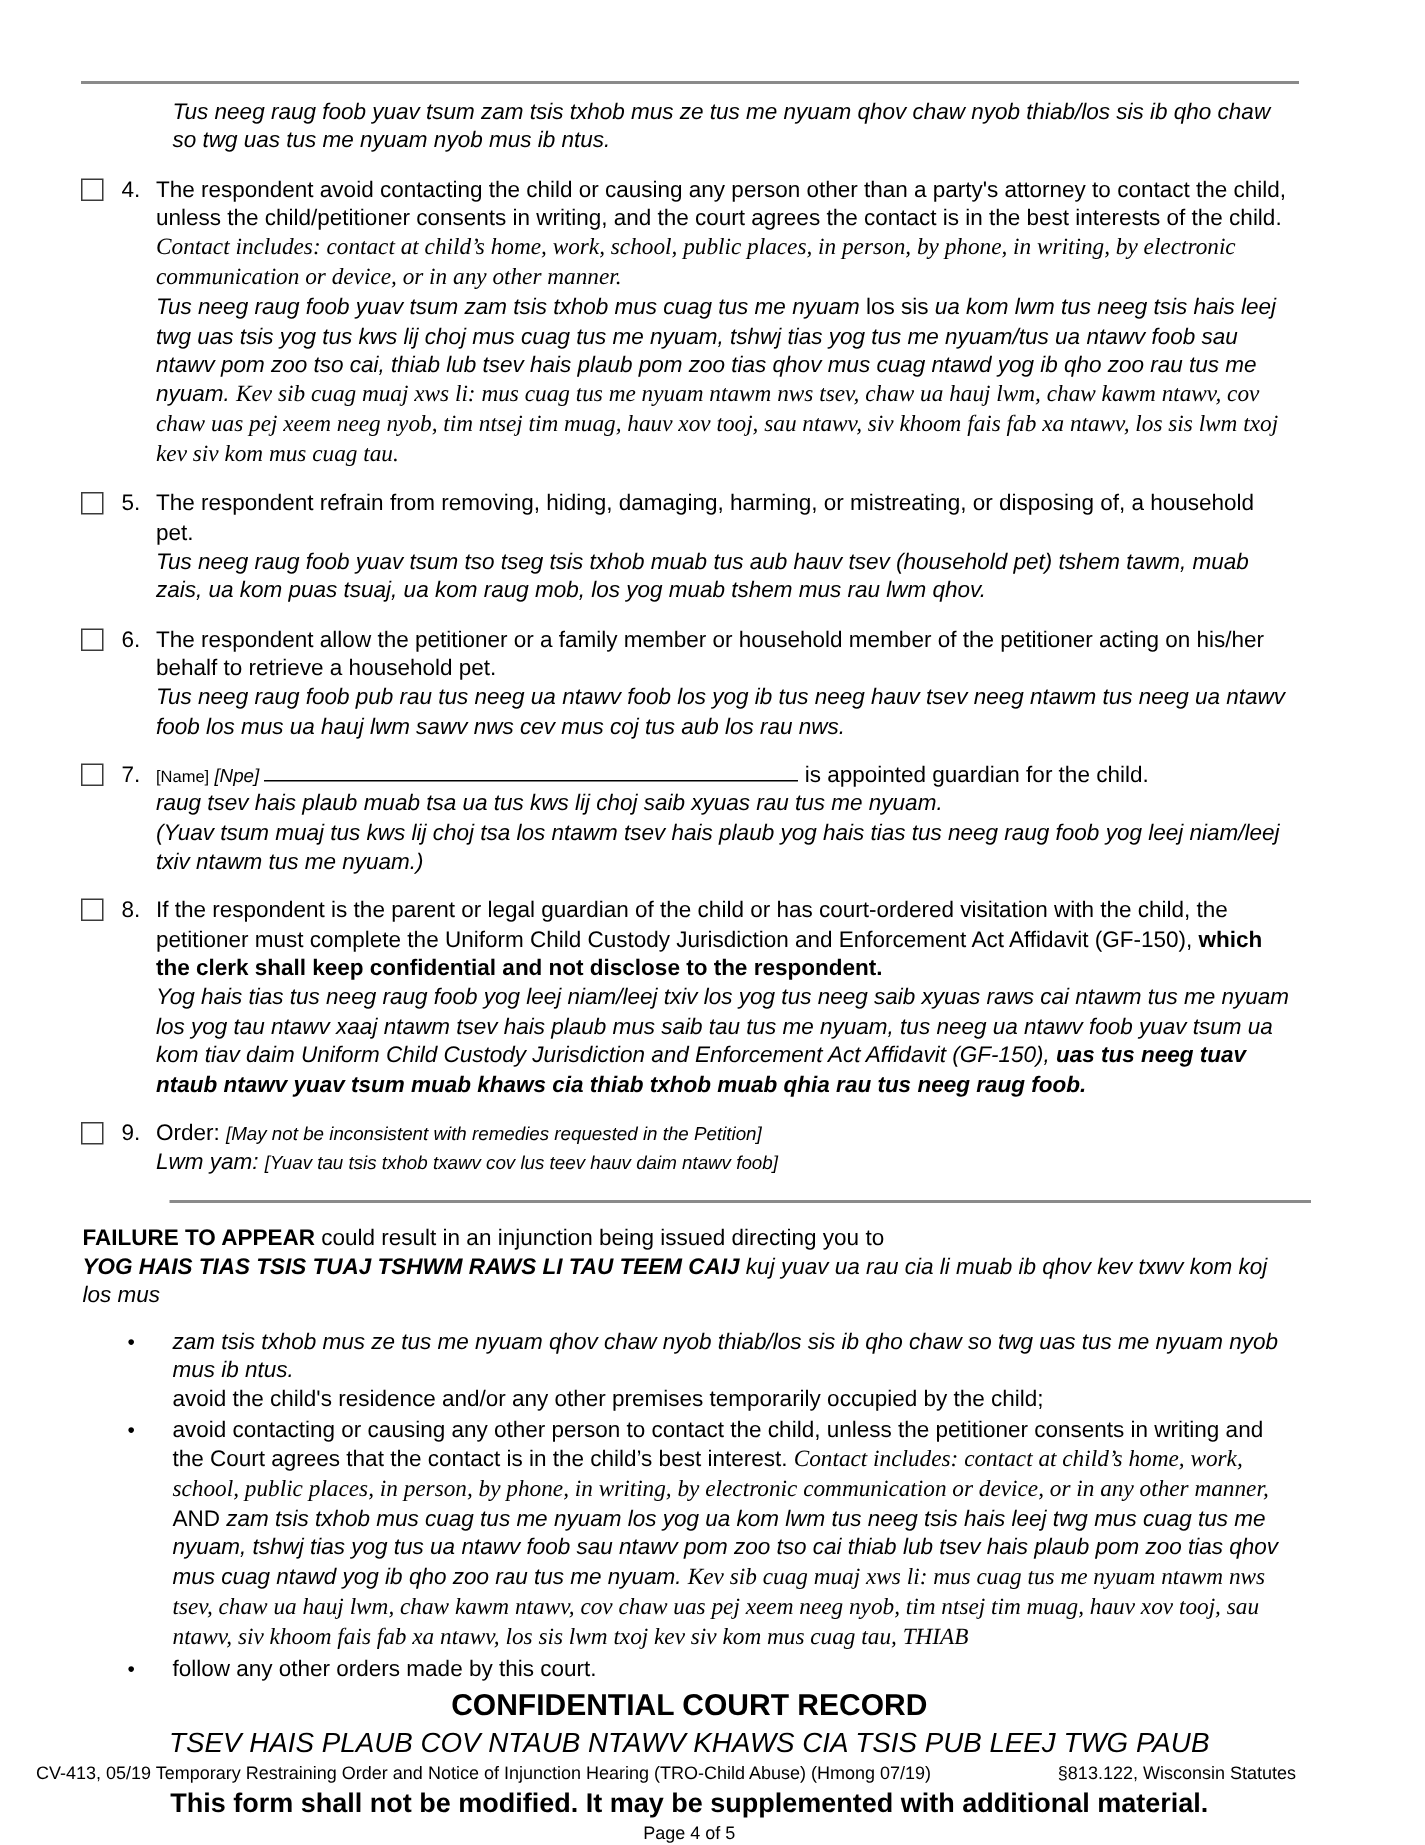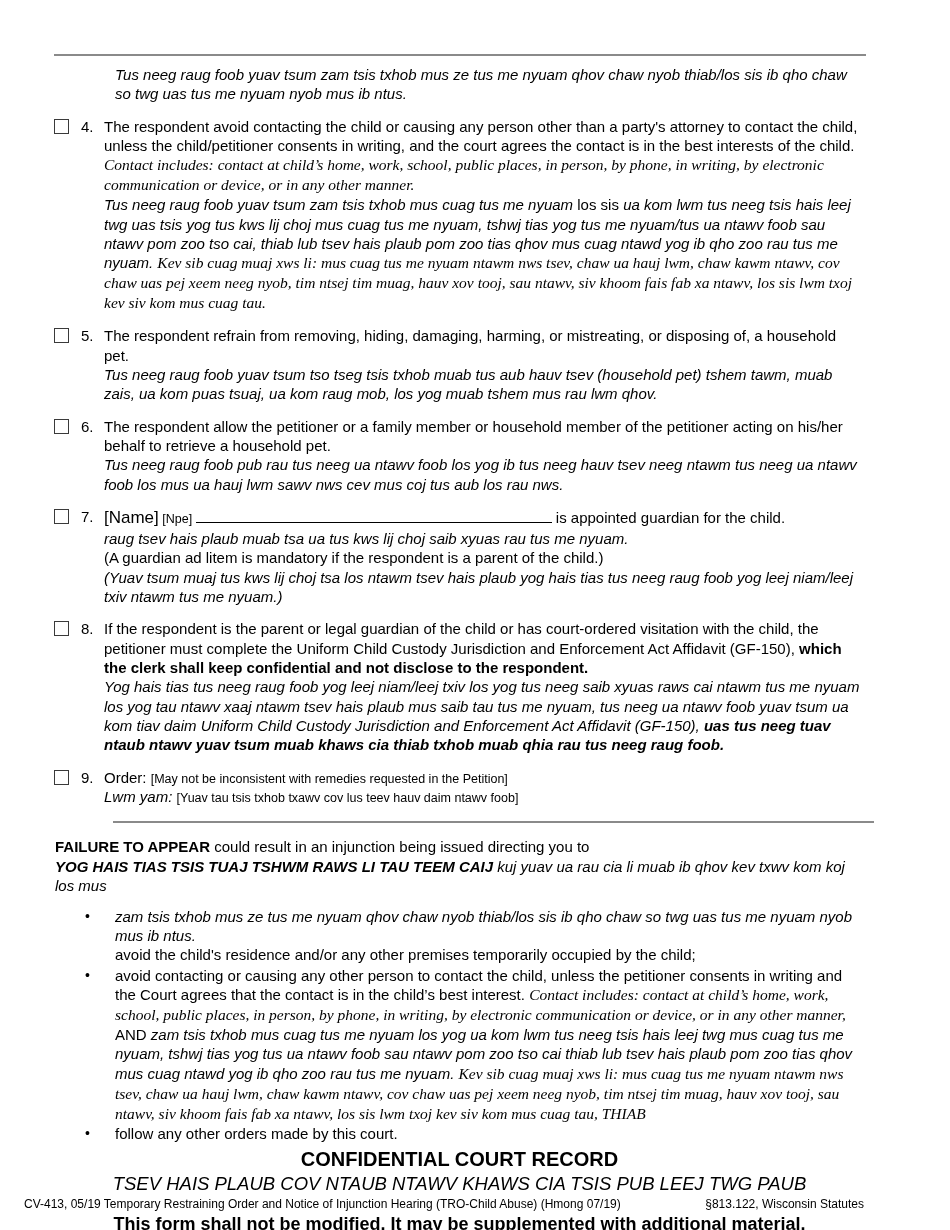--- a/index.html
+++ b/index.html
@@ -13,22 +13,22 @@
   #items{margin-top:13px;}
   .item{display:flex;align-items:flex-start;padding:0 57px 0 54px;margin-bottom:13px;}
   .cb{flex:0 0 13px;width:13px;height:13px;border:1.5px solid #3a3a3a;margin-top:2px;background:#fff;}
   .num{flex:0 0 35px;padding-left:12px;box-sizing:border-box;}
   .body{flex:1 1 auto;}
   .run-en{}
   .run-en-b{font-weight:bold;}
   .run-hm{font-style:italic;}
   .run-hm-b{font-style:italic;font-weight:bold;}
   .run-ser{font-family:"Liberation Serif","DejaVu Serif",serif;font-style:italic;font-size:15.5px;}
-  .run-sm{font-size:17px;}
-  .run-sm-i{font-size:12.5px;}
+  .run-sm{font-size:11px;}
+  .run-sm-i{font-size:12.5px;font-style:italic;}
   .blank-line{display:inline-block;width:356px;border-bottom:1px solid #000;height:13px;vertical-align:baseline;}
   .mid-rule{margin:15px 45px 14px 113px;border-top:2px solid #8a8a8a;height:0;}
   .failure{padding:0 57px 0 55px;}
   #bullets{margin-top:11px;}
   .bullet{display:flex;align-items:flex-start;padding:0 57px 0 85px;margin-bottom:1px;}
   .dot{flex:0 0 30px;font-size:14px;}
   .footer{text-align:center;margin-top:3px;}
   .f-title{font-size:20px;font-weight:bold;line-height:1.25;}
   .f-sub{font-size:18.5px;font-weight:normal;font-style:italic;line-height:1.25;}
   .f-row{display:flex;justify-content:space-between;padding:2px 55px 0 24px;font-size:12px;line-height:1.25;}
@@ -67,21 +67,20 @@
           <div><span class="run-en">The respondent allow the petitioner or a family member or household member of the petitioner acting on his/her behalf to retrieve a household pet.</span></div>
           <div><span class="run-hm">Tus neeg raug foob pub rau tus neeg ua ntawv foob los yog ib tus neeg hauv tsev neeg ntawm tus neeg ua ntawv foob los mus ua hauj lwm sawv nws cev mus coj tus aub los rau nws.</span></div>
         </div>
       </div>
       <div class="item">
         <span class="cb"></span>
         <span class="num">7.</span>
         <div class="body">
           <div><span class="run-sm">[Name]</span><span class="run-sm-i"> [Npe] </span><span class="blank-line"></span><span class="run-en"> is appointed guardian for the child.</span></div>
           <div><span class="run-hm">raug tsev hais plaub muab tsa ua tus kws lij choj saib xyuas rau tus me nyuam.</span></div>
-          <div><span class="run-en">(A guardian ad litem is mandatory if the respondent is a parent of the child.)</span></div>
           <div><span class="run-hm">(Yuav tsum muaj tus kws lij choj tsa los ntawm tsev hais plaub yog hais tias tus neeg raug foob yog leej niam/leej txiv ntawm tus me nyuam.)</span></div>
         </div>
       </div>
       <div class="item">
         <span class="cb"></span>
         <span class="num">8.</span>
         <div class="body">
           <div><span class="run-en">If the respondent is the parent or legal guardian of the child or has court-ordered visitation with the child, the petitioner must complete the Uniform Child Custody Jurisdiction and Enforcement Act Affidavit (GF-150), </span><span class="run-en-b">which the clerk shall keep confidential and not disclose to the respondent.</span></div>
           <div><span class="run-hm">Yog hais tias tus neeg raug foob yog leej niam/leej txiv los yog tus neeg saib xyuas raws cai ntawm tus me nyuam los yog tau ntawv xaaj ntawm tsev hais plaub mus saib tau tus me nyuam, tus neeg ua ntawv foob yuav tsum ua kom tiav daim Uniform Child Custody Jurisdiction and Enforcement Act Affidavit (GF-150), </span><span class="run-hm-b">uas tus neeg tuav ntaub ntawv yuav tsum muab khaws cia thiab txhob muab qhia rau tus neeg raug foob.</span></div>
         </div>

